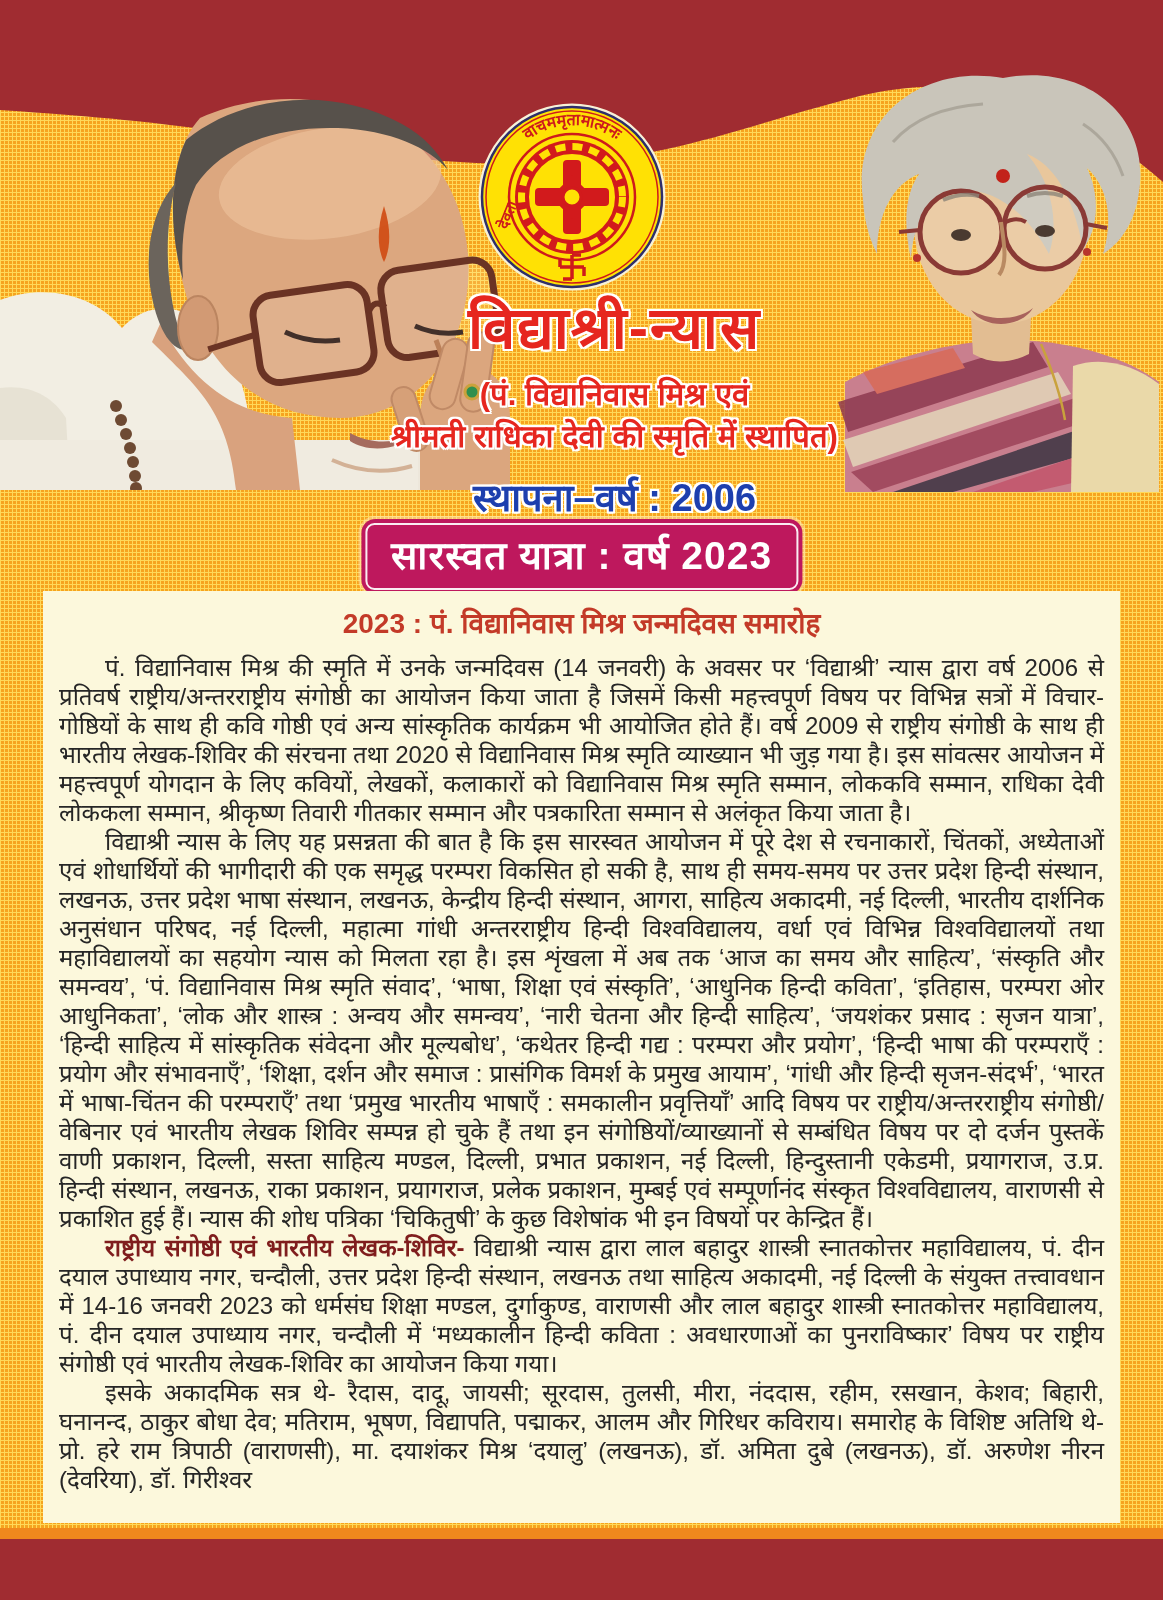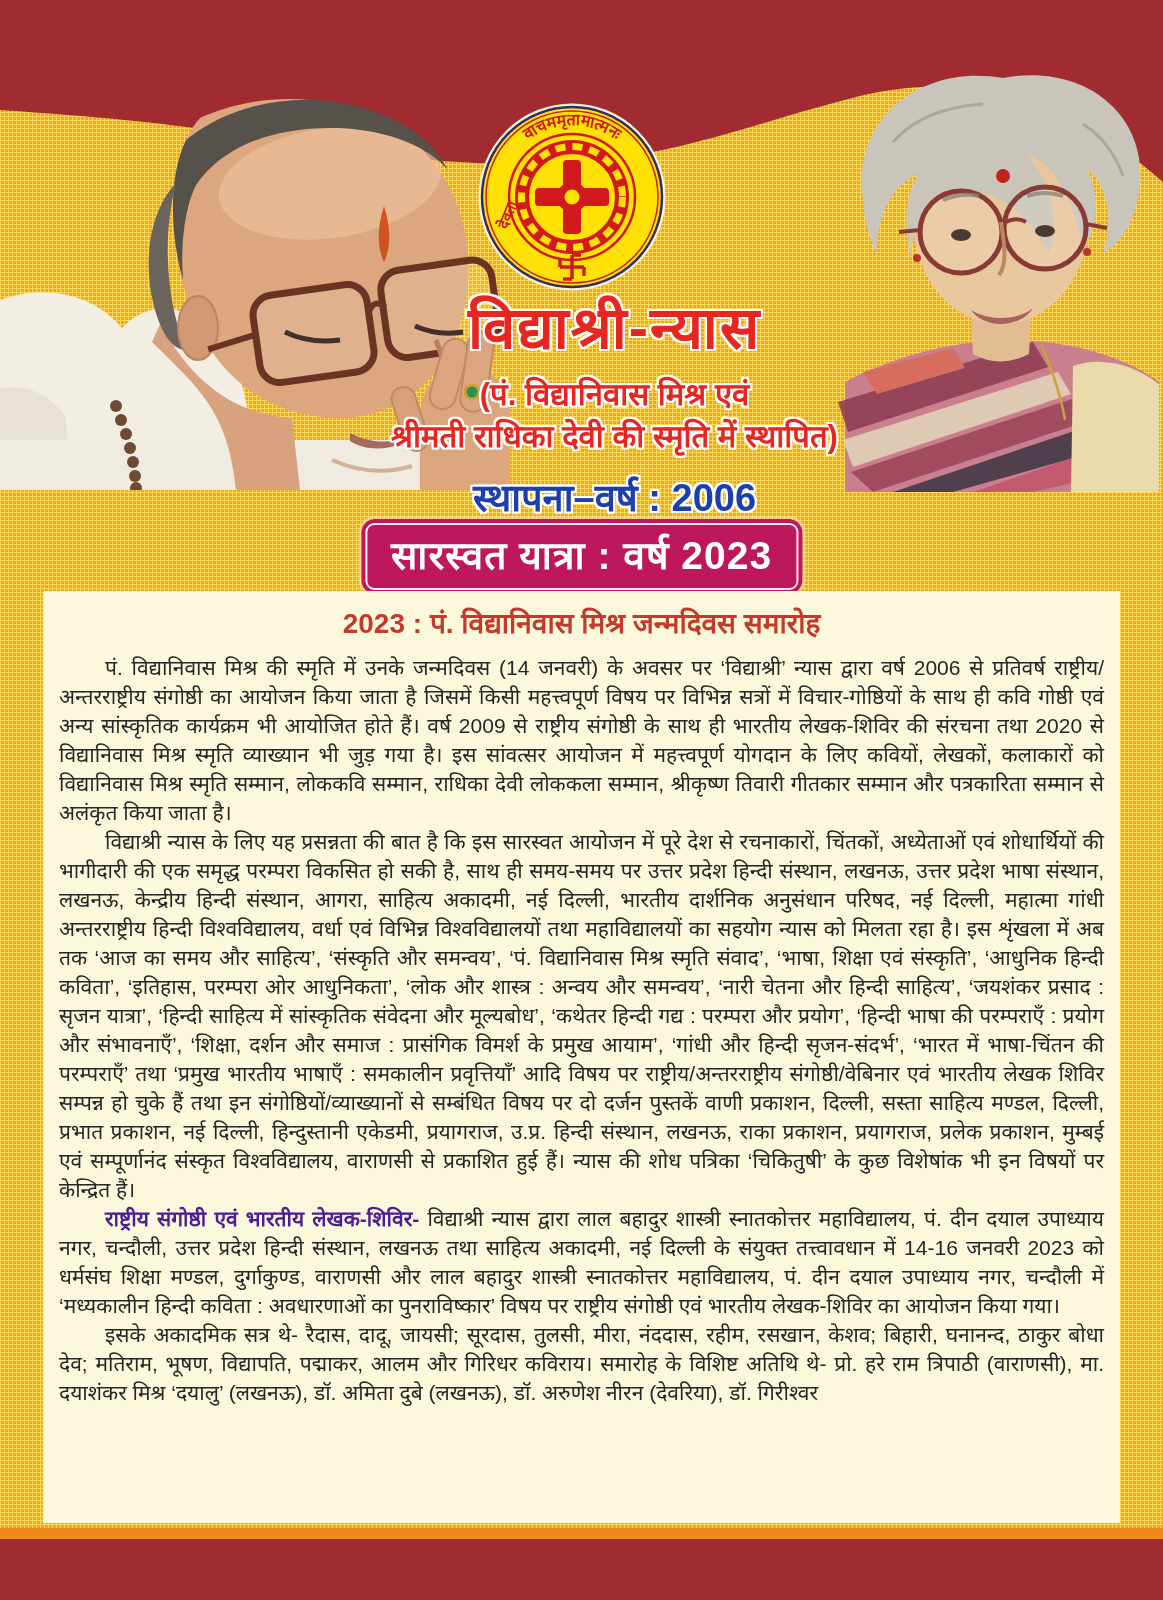--- a/index.html
+++ b/index.html
@@ -31,23 +31,23 @@
       background:#be185d;border-radius:14px;padding:8px 30px 14px;white-space:nowrap;
       font-size:39px;font-weight:bold;color:#FFFFFF;letter-spacing:1px;
       box-shadow:0 0 0 3px rgba(255,235,205,.45);}
   .banner::after{content:"";position:absolute;inset:4px;border:2px solid rgba(255,255,255,.92);
       border-radius:9px;pointer-events:none;}
 
   .content-box{position:absolute;left:43px;top:591px;width:1077px;height:932px;
       background:#FCF8DC;padding:6px 16px 0;box-sizing:border-box;overflow:hidden;}
   .content-heading{text-align:center;font-size:28px;font-weight:bold;color:#C33A28;
       margin:6px 0 12px;}
-  .body-para{margin:0;font-size:21px;line-height:29px;color:#262626;text-align:justify;
+  .body-para{margin:0;font-size:24px;line-height:29px;color:#262626;text-align:justify;
       text-indent:46px;font-weight:500;}
-  .lead-red{color:#4c1d95;font-weight:bold;}
+  .lead-red{color:#7f1d1d;font-weight:bold;}
 </style>
 </head>
 <body>
 
 <div class="page">
 
   <div class="bg-pattern"></div>
 
   <svg class="top-wave" viewBox="0 0 1163 240" preserveAspectRatio="none">
     <path d="M0,0 H1163 V182 C1060,92 960,70 852,98 C740,127 672,158 556,163

